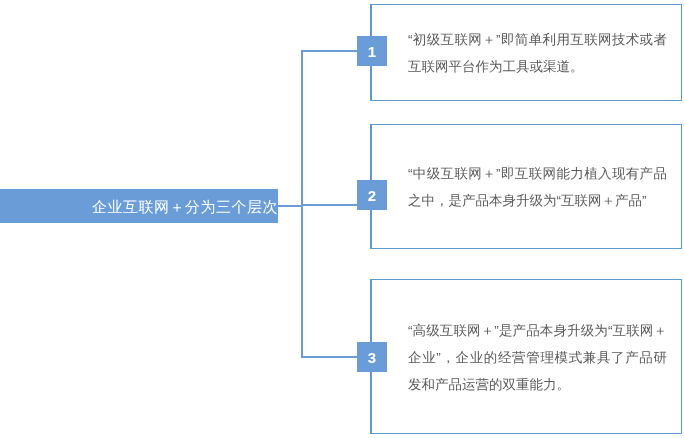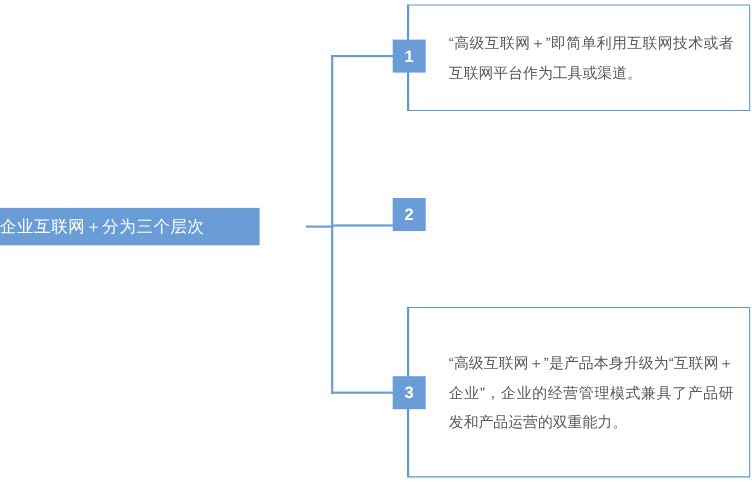--- a/index.html
+++ b/index.html
@@ -16,26 +16,26 @@
     height: 438px;
     background: #ffffff;
     overflow: hidden;
   }
 
   
   .root-box {
     position: absolute;
     left: 0px;
     top: 189px;
-    width: 236px;
+    width: 278px;
     height: 34px;
     background: #6a9cd8;
     display: flex;
     align-items: center;
-    justify-content: flex-start;
+    justify-content: flex-end;
   }
   .root-label {
     color: #ffffff;
     font-size: 15px;
     letter-spacing: 0.5px;
     line-height: 1;
     white-space: nowrap;
   }
 
   
@@ -115,26 +115,29 @@
     <span class="root-label">企业互联网＋分为三个层次</span>
   </div>
 
   <div class="line stub-root"></div>
   <div class="line spine"></div>
   <div class="line arm1"></div>
   <div class="line arm2"></div>
   <div class="line arm3"></div>
 
   <div class="card card-1">
-    <div class="card-text">“高级互联网＋”即简单利用互联网技术或者互联网平台作为工具或渠道。</div>
+    <div class="card-text">“初级互联网＋”即简单利用互联网技术或者互联网平台作为工具或渠道。</div>
   </div>
   <div class="badge badge-1">
     <span>1</span>
   </div>
 
+  <div class="card card-2">
+    <div class="card-text">“中级互联网＋”即互联网能力植入现有产品之中，是产品本身升级为“互联网＋产品”</div>
+  </div>
   <div class="badge badge-2">
     <span>2</span>
   </div>
 
   <div class="card card-3">
     <div class="card-text">“高级互联网＋”是产品本身升级为“互联网＋企业”，企业的经营管理模式兼具了产品研发和产品运营的双重能力。</div>
   </div>
   <div class="badge badge-3">
     <span>3</span>
   </div>

